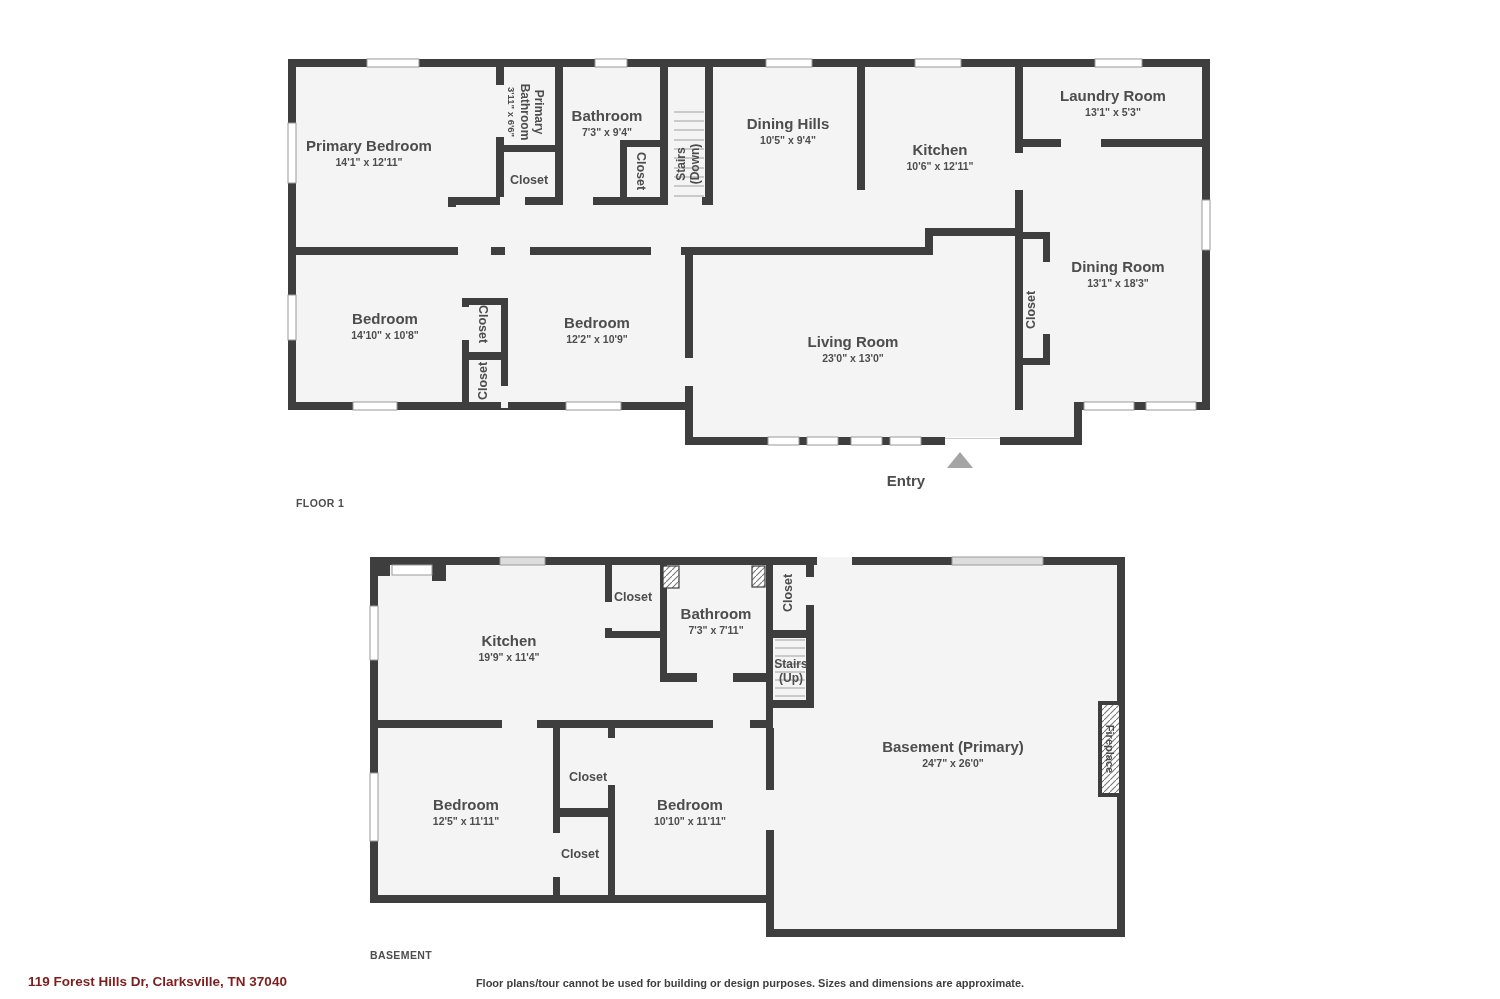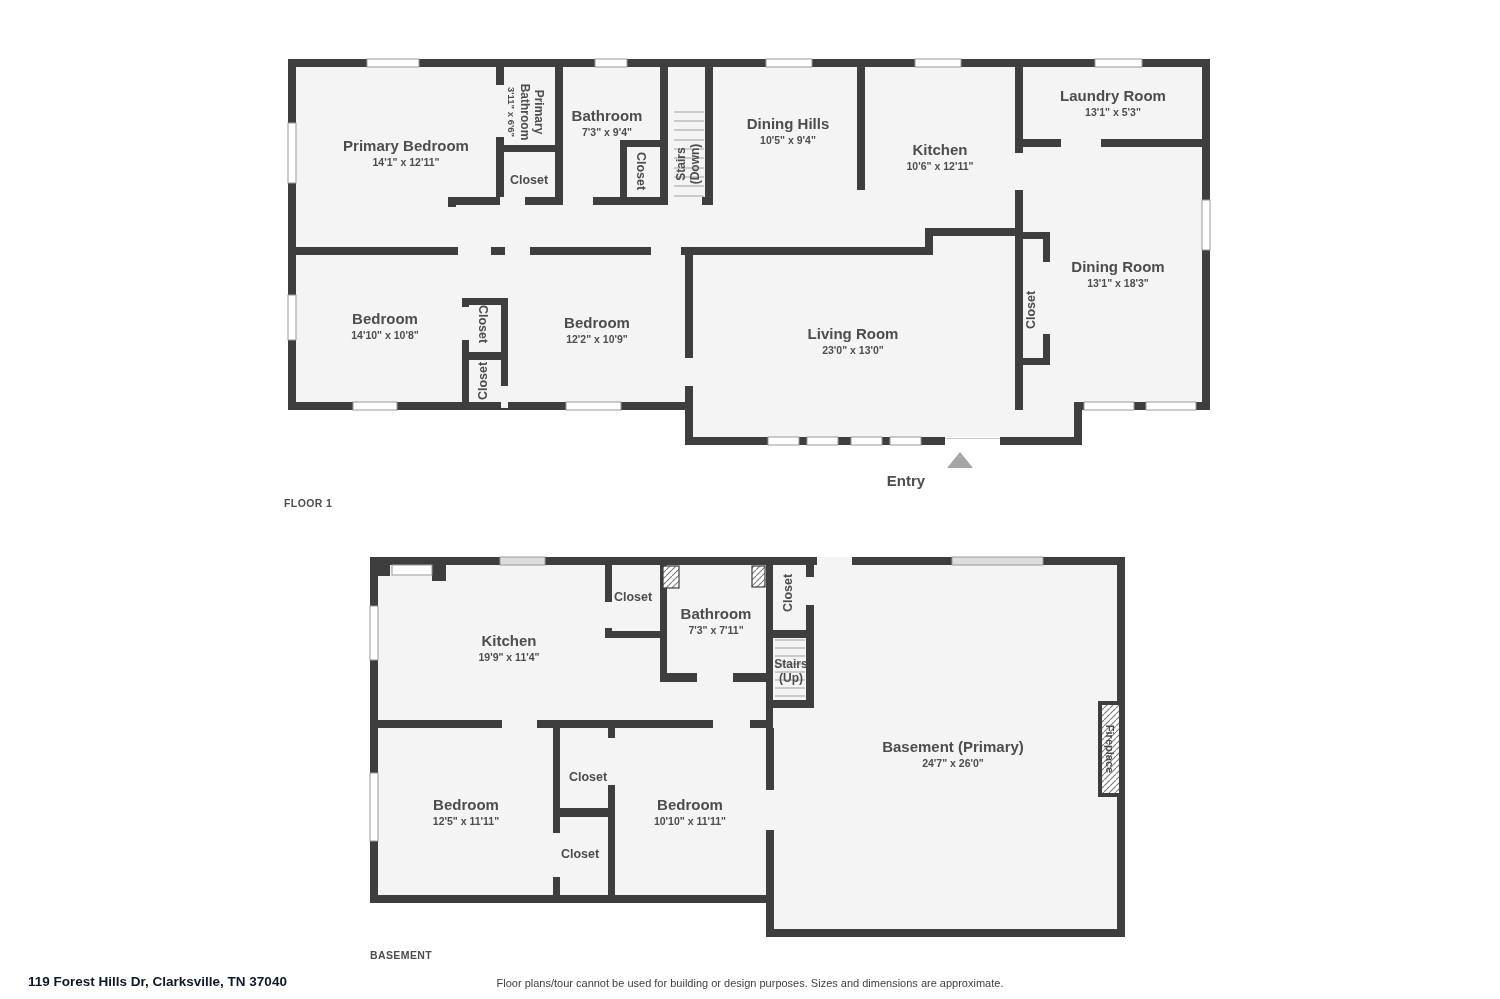--- a/index.html
+++ b/index.html
@@ -16,23 +16,23 @@
   .rotm90{transform:translate(-50%,-50%) rotate(-90deg);}
   .nm{font-size:15px;font-weight:700;}
   .dm{font-size:10.5px;font-weight:700;margin-top:1px;}
   .cl{font-size:12.5px;font-weight:700;}
   .st{font-size:12px;font-weight:700;}
   .fp{font-size:11px;font-weight:700;}
   .pbw{white-space:normal;width:72px;}
   .pbw .nm{font-size:12px;}
   .pbw .dm{font-size:9.5px;}
   .floorlbl{position:absolute;font-size:10.5px;font-weight:700;letter-spacing:.4px;color:#4d4d4d;}
-  .address{position:absolute;left:28px;top:974px;font-size:13.5px;font-weight:700;color:#0f172a;}
+  .address{position:absolute;left:28px;top:974px;font-size:13.5px;font-weight:700;color:#7f1d1d;}
   .disclaimer{position:absolute;left:50%;transform:translateX(-50%);top:977px;
-              font-size:11px;font-weight:400;color:#3f3f3f;}
+              font-size:11px;font-weight:700;color:#3f3f3f;}
 </style>
 </head>
 <body>
 
 <div id="page">
 
 <svg id="plan-svg" width="1500" height="999">
   <defs>
     <pattern id="hatch" patternUnits="userSpaceOnUse" width="6" height="6">
       <rect width="6" height="6" fill="#fff"></rect>
@@ -171,21 +171,21 @@
   <rect class="win" x="370" y="606" width="8" height="54"></rect>
   <rect class="win" x="370" y="773" width="8" height="68"></rect>
   <rect class="wing" x="952" y="557" width="91" height="8"></rect>
   <rect class="wing" x="500" y="557" width="45" height="8"></rect>
 
   <rect x="663" y="566" width="16" height="22" fill="url(#hatch)" stroke="#3e3e3e" stroke-width="1.2"></rect>
   <rect x="752" y="566" width="13" height="21" fill="url(#hatch)" stroke="#3e3e3e" stroke-width="1.2"></rect>
   <rect x="1100" y="703" width="21" height="92" fill="url(#hatch)" stroke="#3e3e3e" stroke-width="4"></rect>
 </svg>
 
-<div class="lbl" style="left:406px;top:153px">
+<div class="lbl" style="left:369px;top:153px">
   <div class="nm">Primary Bedroom</div>
   <div class="dm">14'1" x 12'11"</div>
 </div>
 <div class="lbl rot90 pbw" style="left:526px;top:112px">
   <div class="nm">Primary Bathroom</div>
   <div class="dm">3'11" x 6'6"</div>
 </div>
 <div class="lbl" style="left:607px;top:123px">
   <div class="nm">Bathroom</div>
   <div class="dm">7'3" x 9'4"</div>
@@ -223,31 +223,31 @@
 <div class="lbl rot90" style="left:483px;top:324px">
   <div class="cl">Closet</div>
 </div>
 <div class="lbl rotm90" style="left:483px;top:381px">
   <div class="cl">Closet</div>
 </div>
 <div class="lbl" style="left:597px;top:330px">
   <div class="nm">Bedroom</div>
   <div class="dm">12'2" x 10'9"</div>
 </div>
-<div class="lbl" style="left:853px;top:341px">
+<div class="lbl" style="left:853px;top:349px">
   <div class="nm">Living Room</div>
   <div class="dm">23'0" x 13'0"</div>
 </div>
 <div class="lbl rotm90" style="left:1031px;top:310px">
   <div class="cl">Closet</div>
 </div>
 <div class="lbl" style="left:906px;top:481px">
   <div class="nm">Entry</div>
 </div>
-<div class="floorlbl" style="left:284px;top:497px">FLOOR 1</div>
+<div class="floorlbl" style="left:296px;top:497px">FLOOR 1</div>
 
 <div class="lbl" style="left:509px;top:648px">
   <div class="nm">Kitchen</div>
   <div class="dm">19'9" x 11'4"</div>
 </div>
 <div class="lbl" style="left:633px;top:597px">
   <div class="cl">Closet</div>
 </div>
 <div class="lbl" style="left:716px;top:621px">
   <div class="nm">Bathroom</div>

